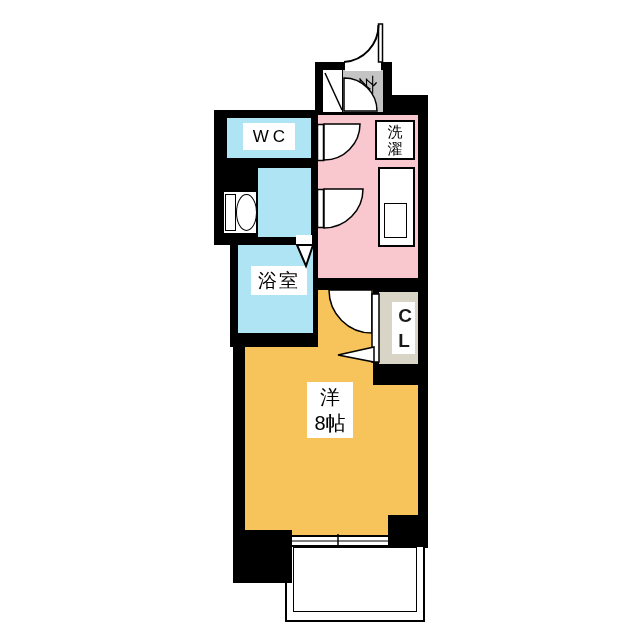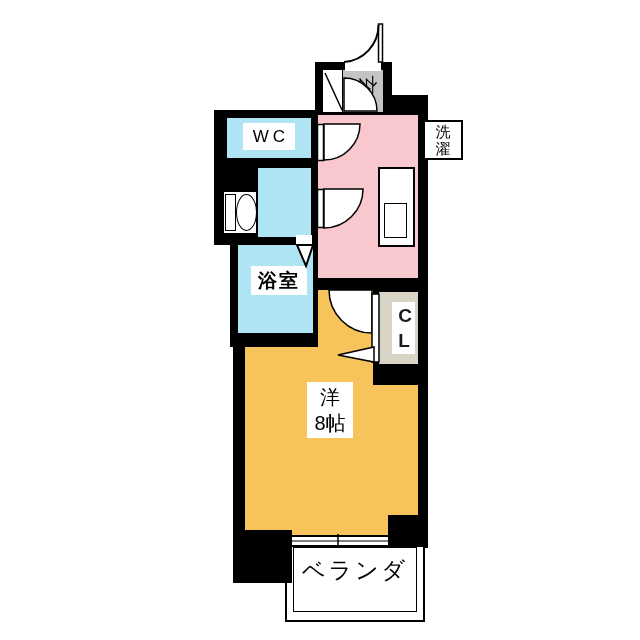--- a/index.html
+++ b/index.html
@@ -45,47 +45,46 @@
 
   <div class="abs blue" style="left:227px;top:118px;width:84px;height:40px;"></div>
   <div class="abs blue" style="left:258px;top:168px;width:53px;height:69px;"></div>
   <div class="abs label" style="left:243px;top:123px;width:52px;height:27px;font-size:17px;letter-spacing:4px;padding-left:4px;">WC</div>
 
   <div class="abs whitebox bordered2" style="left:222px;top:190px;width:36px;height:45px;"></div>
   <div class="abs whitebox bordered15" style="left:225px;top:194px;width:11px;height:37px;"></div>
   <div class="abs whitebox bordered15" style="left:236px;top:194px;width:21px;height:37px;border-radius:50%;"></div>
 
   <div class="abs blue" style="left:238px;top:245px;width:75px;height:88px;"></div>
-  <div class="abs label" style="left:251px;top:266px;width:56px;height:29px;font-size:19px;letter-spacing:2px;font-weight:bold;">浴室</div>
+  <div class="abs label" style="left:251px;top:266px;width:56px;height:29px;font-size:19px;letter-spacing:2px;">浴室</div>
   <div class="abs whitebox" style="left:296px;top:235px;width:16px;height:10px;"></div>
 
   <div class="abs pink" style="left:318px;top:115px;width:100px;height:163px;"></div>
 
-  <div class="abs whitebox bordered2" style="left:375px;top:120px;width:40px;height:40px;display:flex;margin-left:48px;">
+  <div class="abs whitebox bordered2" style="left:375px;top:120px;width:40px;height:40px;display:flex;">
     <div class="vtext">洗濯</div>
   </div>
 
   <div class="abs whitebox bordered2" style="left:378px;top:167px;width:37px;height:80px;"></div>
   <div class="abs whitebox bordered15" style="left:384px;top:203px;width:23px;height:35px;"></div>
 
   <div class="abs clgray" style="left:379px;top:292px;width:39px;height:72px;"></div>
   <div class="abs whitebox" style="left:392px;top:302px;width:23px;height:52px;display:flex;justify-content:flex-end;">
     <div class="cl-text">CL</div>
   </div>
 
   <div class="abs label" style="left:307px;top:382px;width:46px;height:56px;flex-direction:column;font-size:20px;line-height:26px;">
     <div>洋</div>
     <div>8帖</div>
   </div>
 
   <div class="abs whitebox" style="left:292px;top:535px;width:96px;height:12px;border-top:2px solid #000;"></div>
 
   <div class="abs whitebox" style="left:285px;top:545px;width:140px;height:77px;border:2px solid #000;"></div>
   <div class="abs whitebox" style="left:293px;top:547px;width:124px;height:65px;border:1.5px solid #000;"></div>
-  <div class="abs" style="left:293px;top:552px;width:124px;height:36px;display:flex;align-items:center;justify-content:center;font-size:23px;letter-spacing:3px;color:#000;">ベランダ</div>
 
   <div class="abs wall" style="left:233px;top:530px;width:59px;height:53px;"></div>
 
   <svg id="svg-overlay" width="640" height="640" viewBox="0 0 640 640">
 
     <rect x="378.5" y="24" width="4" height="38" fill="#fff" stroke="#000" stroke-width="1.5"></rect>
     <path d="M378.5,25 A37,37 0 0 1 344,62" fill="none" stroke="#000" stroke-width="2"></path>
 
     <line x1="325" y1="73" x2="342" y2="110" stroke="#000" stroke-width="1.5"></line>
     <path d="M344,111 L344,78 A33,33 0 0 1 377,111 Z" fill="#fff" stroke="#000" stroke-width="1.5"></path>

